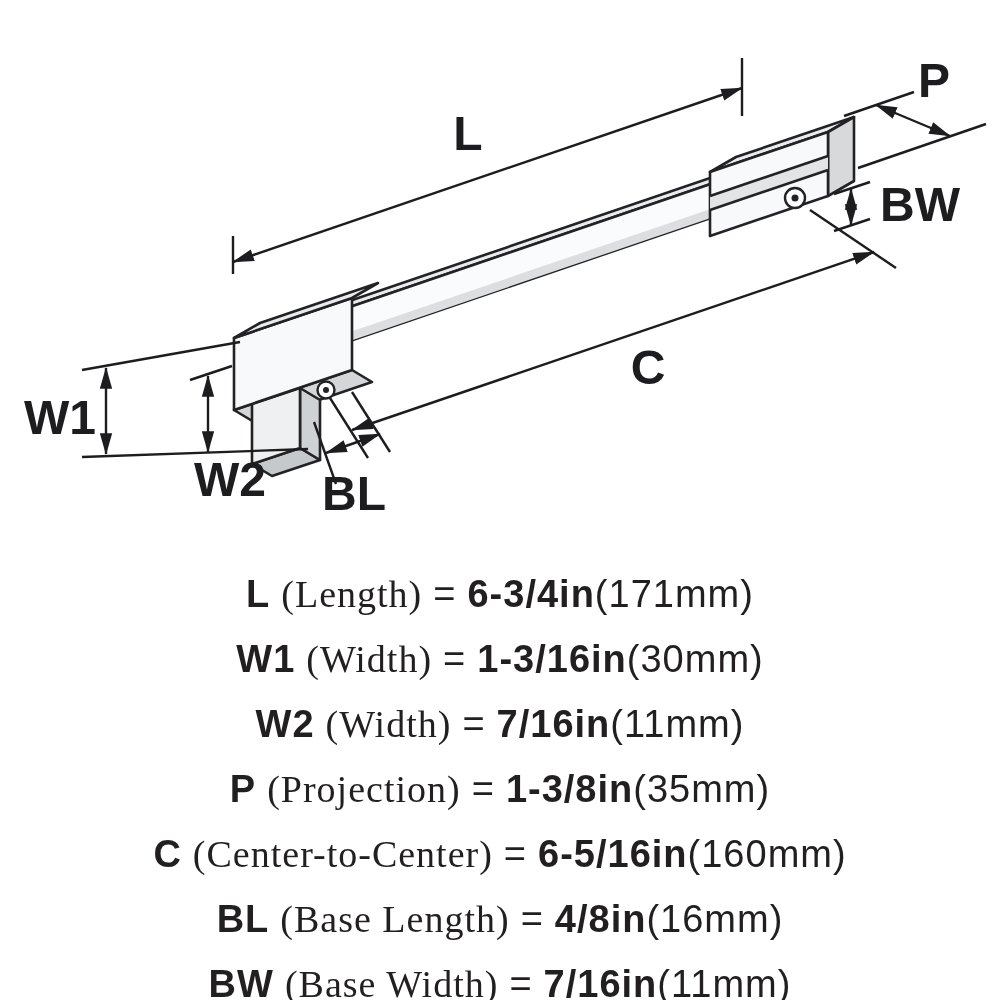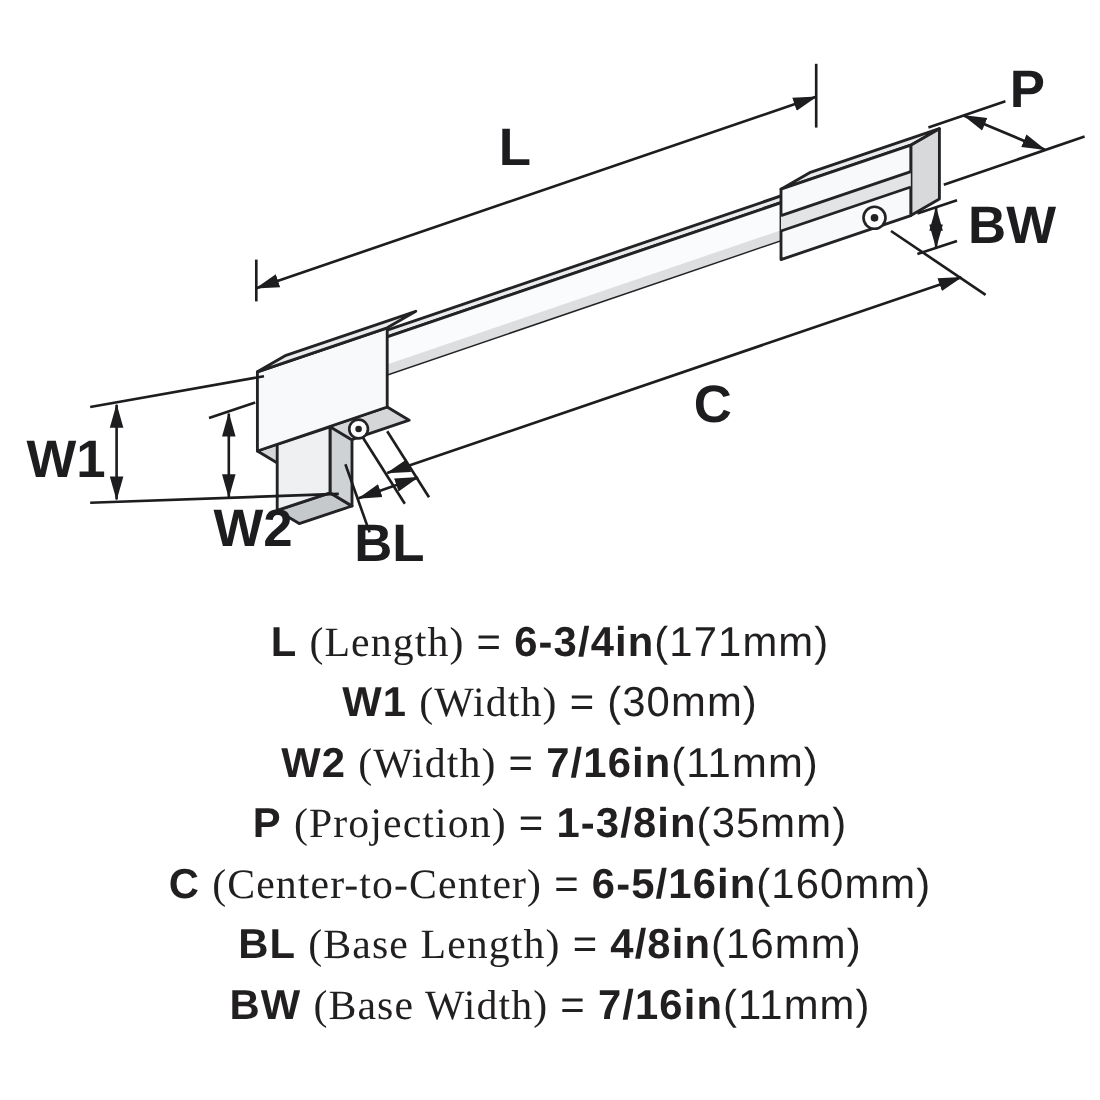--- a/index.html
+++ b/index.html
@@ -22,21 +22,21 @@
   }
   .spec-row{
     display:flex;align-items:baseline;
     font-size:38px;line-height:55px;letter-spacing:1px;
     color:#221f20;white-space:nowrap;
   }
   .spec-abbr{font-weight:700;margin-right:11px;}
   .spec-name{font-weight:400;margin-right:11px;font-family:Liberation Serif, serif;}
   .spec-eq{font-weight:400;margin-right:11px;}
   .spec-value{font-weight:700;text-align:center;}
-  .spec-metric{font-weight:400;}
+  .spec-metric{font-weight:400;margin-top:10px;}
 </style>
 </head>
 <body>
 
 <div class="page">
 
   <div class="diagram-wrap">
     <svg width="1000" height="545" viewBox="0 0 1000 545">
       <defs>
         <marker id="arrow" viewBox="0 0 12 8" refX="11.5" refY="4" markerWidth="22" markerHeight="14.5" markerUnits="userSpaceOnUse" orient="auto-start-reverse">
@@ -139,20 +139,21 @@
       <span class="spec-name">(Length)</span>
       <span class="spec-eq">=</span>
       <span class="spec-value">6-3/4in</span>
       <span class="spec-metric">(171mm)</span>
     </div>
 
     <div class="spec-row">
       <span class="spec-abbr">W1</span>
       <span class="spec-name">(Width)</span>
       <span class="spec-eq">=</span>
+      <span class="spec-value">1-3/16in</span>
       <span class="spec-metric">(30mm)</span>
     </div>
 
     <div class="spec-row">
       <span class="spec-abbr">W2</span>
       <span class="spec-name">(Width)</span>
       <span class="spec-eq">=</span>
       <span class="spec-value">7/16in</span>
       <span class="spec-metric">(11mm)</span>
     </div>

